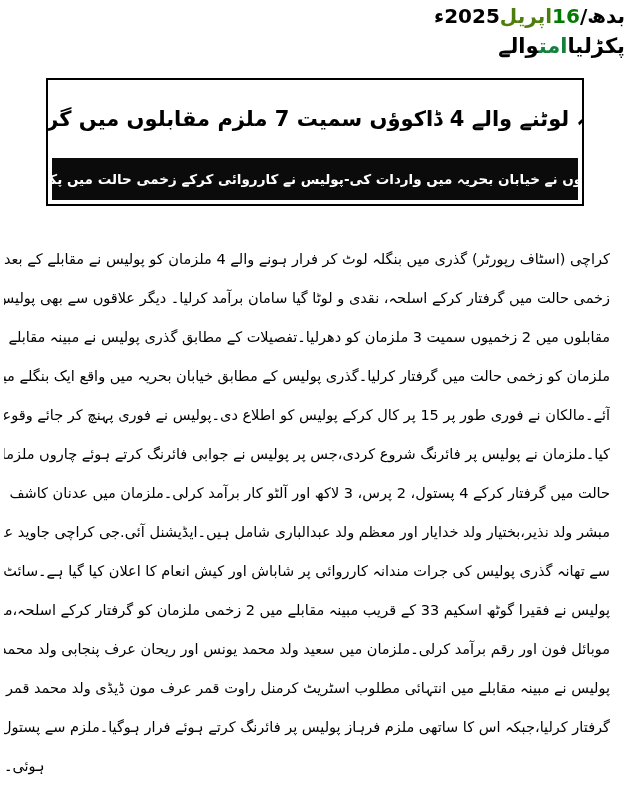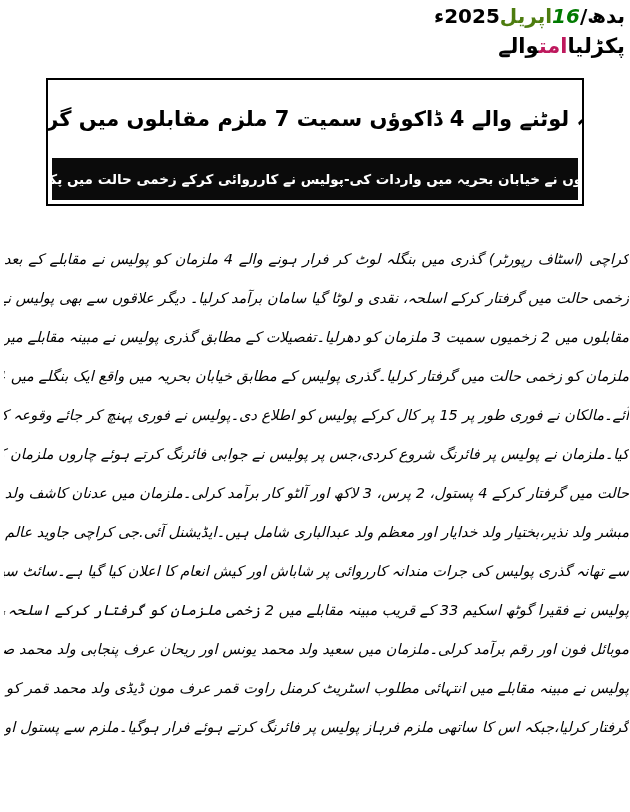--- a/index.html
+++ b/index.html
@@ -72,23 +72,22 @@
     font-size: 13.5px;
     font-weight: bold;
     white-space: nowrap;
     overflow: hidden;
   }
 
   
   .article {
     position: absolute;
     left: 4px;
-    right: 1px;
+    right: 20px;
     top: 240px;
-    font-style: italic;
   }
   .bline {
     direction: rtl;
     height: 39px;
     line-height: 39px;
     font-size: 14.5px;
     text-align: justify;
     text-align-last: justify;
     overflow: hidden;
     white-space: nowrap;
@@ -98,24 +97,24 @@
     text-align-last: left;
   }
 </style>
 </head>
 <body>
 
 <div class="page">
 
   <div class="masthead">
     <div class="date-line">
-      <span>بدھ/</span><span style="color: rgb(0, 122, 0); font-style: italic;">16</span><span style="color: #4d7c0f;">اپریل</span><span>2025ء</span>
+      <span>بدھ/</span><span style="color: rgb(0, 122, 0);">16</span><span style="color: #4d7c0f;">اپریل</span><span>2025ء</span>
     </div>
     <div class="paper-line">
-      <span>پکڑلیا</span><span style="color: #be185d; margin-top: 16px;">امت</span><span>والے</span>
+      <span>پکڑلیا</span><span style="color: #15803d; margin-top: 16px;">امت</span><span>والے</span>
     </div>
   </div>
 
   <div class="headline-box">
     <div class="headline">بنگلہ لوٹنے والے 4 ڈاکوؤں سمیت 7 ملزم مقابلوں میں گرفتار</div>
     <div class="subheadline" style="background-color: rgb(11, 11, 11);">چاروں نے خیابان بحریہ میں واردات کی-پولیس نے کارروائی کرکے زخمی حالت میں پکڑلیا</div>
   </div>
 
   <div class="article">
     <div class="bline">کراچی (اسٹاف رپورٹر) گذری میں بنگلہ لوٹ کر فرار ہونے والے 4 ملزمان کو پولیس نے مقابلے کے بعد</div>
@@ -124,15 +123,16 @@
     <div class="bline">ملزمان کو زخمی حالت میں گرفتار کرلیا۔گذری پولیس کے مطابق خیابان بحریہ میں واقع ایک بنگلے میں 4 مسلح ڈاکو گھس</div>
     <div class="bline">آئے۔مالکان نے فوری طور پر 15 پر کال کرکے پولیس کو اطلاع دی۔پولیس نے فوری پہنچ کر جائے وقوعہ کا گھیراؤ</div>
     <div class="bline">کیا۔ملزمان نے پولیس پر فائرنگ شروع کردی،جس پر پولیس نے جوابی فائرنگ کرتے ہوئے چاروں ملزمان کو زخمی</div>
     <div class="bline">حالت میں گرفتار کرکے 4 پستول، 2 پرس، 3 لاکھ اور آلٹو کار برآمد کرلی۔ملزمان میں عدنان کاشف ولد یاسین،</div>
     <div class="bline">مبشر ولد نذیر،بختیار ولد خدایار اور معظم ولد عبدالباری شامل ہیں۔ایڈیشنل آئی.جی کراچی جاوید عالم اوڈھو کی جانب</div>
     <div class="bline">سے تھانہ گذری پولیس کی جرات مندانہ کارروائی پر شاباش اور کیش انعام کا اعلان کیا گیا ہے۔سائٹ سپر ہائی وے</div>
     <div class="bline">پولیس نے فقیرا گوٹھ اسکیم 33 کے قریب مبینہ مقابلے میں 2 زخمی ملزمان کو گرفتار کرکے اسلحہ،موٹرسائیکل،چھینا ہوا</div>
     <div class="bline">موبائل فون اور رقم برآمد کرلی۔ملزمان میں سعید ولد محمد یونس اور ریحان عرف پنجابی ولد محمد صفدر شامل ہیں۔نیو کراچی</div>
     <div class="bline">پولیس نے مبینہ مقابلے میں انتہائی مطلوب اسٹریٹ کرمنل راوت قمر عرف مون ڈیڈی ولد محمد قمر کو زخمی حالت میں</div>
     <div class="bline">گرفتار کرلیا،جبکہ اس کا ساتھی ملزم فرہاز پولیس پر فائرنگ کرتے ہوئے فرار ہوگیا۔ملزم سے پستول اور موٹرسائیکل برآمد</div>
+    <div class="bline last">ہوئی۔</div>
   </div>
 
 </div>
 
 </body></html>

